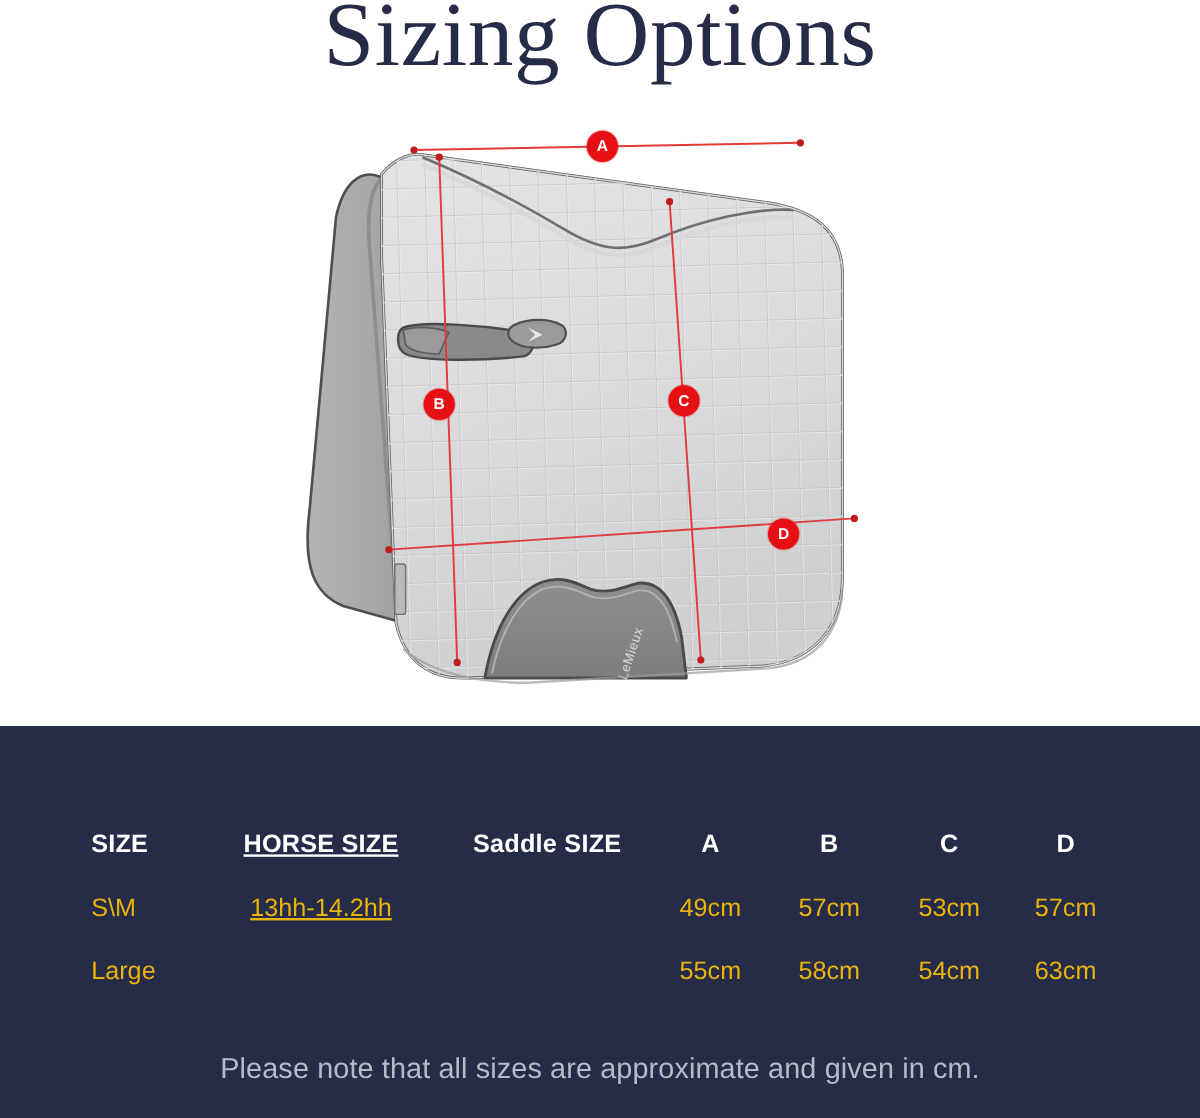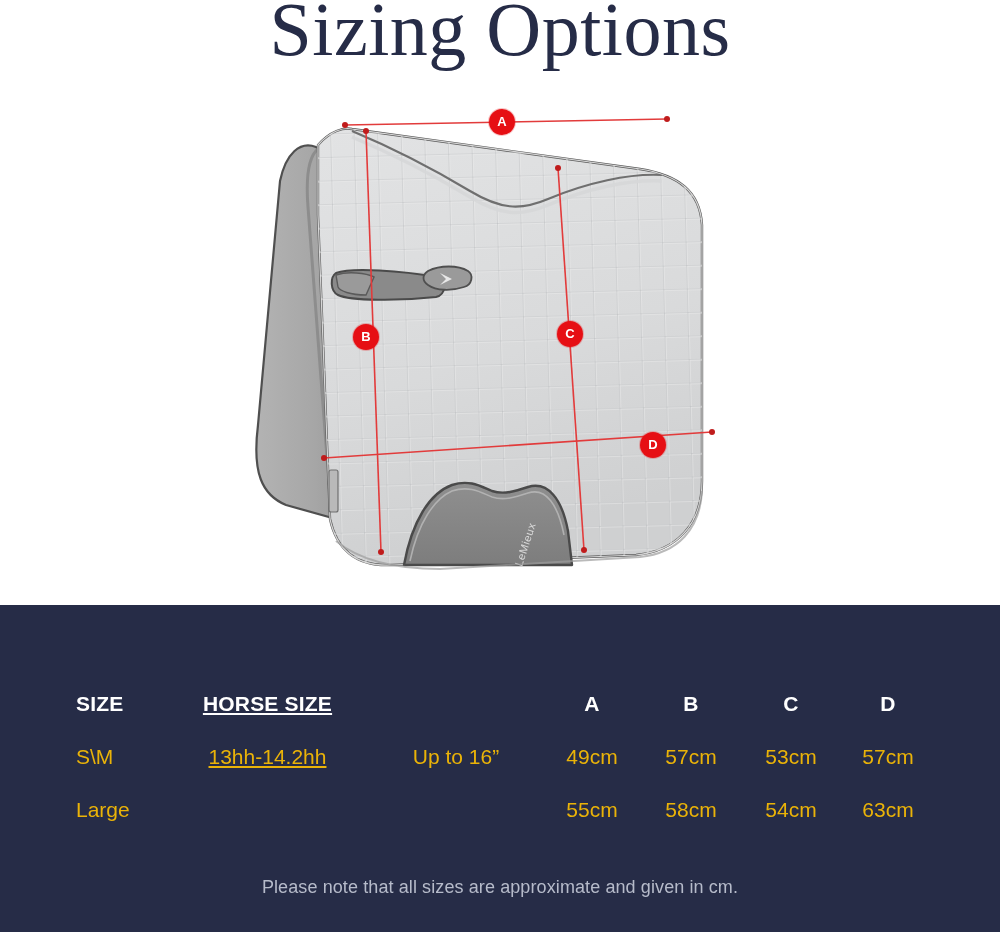--- a/index.html
+++ b/index.html
@@ -135,21 +135,21 @@
   .c4 { left: 656px; width: 70px;  text-align: center; }
   .c5 { left: 756px; width: 70px;  text-align: center; }
   .c6 { left: 853px; width: 70px;  text-align: center; }
 
   #spec-note {
     position: absolute;
     left: 0;
     top: 272px;
     width: 1000px;
     text-align: center;
-    font-size: 18px;
+    font-size: 24px;
     color: #b6bbca;
     letter-spacing: 0.1px;
     white-space: nowrap;
   }
 </style>
 </head>
 <body>
 
 <div id="page">
 
@@ -277,30 +277,30 @@
     <div class="marker m-d">D</div>
   </div>
 
   <div id="spec-panel">
 
     <div id="spec-table">
 
       <div class="row header-row">
         <div class="cell c0">SIZE</div>
         <div class="cell c1">HORSE SIZE</div>
+        <div class="cell c2">Saddle SIZE</div>
         <div class="cell c3">A</div>
         <div class="cell c4">B</div>
         <div class="cell c5">C</div>
         <div class="cell c6">D</div>
       </div>
 
       <div class="row data-row data-row-1">
         <div class="cell c0">S\M</div>
         <div class="cell c1">13hh-14.2hh</div>
-        <div class="cell c2">Up to 16”</div>
         <div class="cell c3">49cm</div>
         <div class="cell c4">57cm</div>
         <div class="cell c5">53cm</div>
         <div class="cell c6">57cm</div>
       </div>
 
       <div class="row data-row data-row-2">
         <div class="cell c0">Large</div>
         <div class="cell c3">55cm</div>
         <div class="cell c4">58cm</div>

